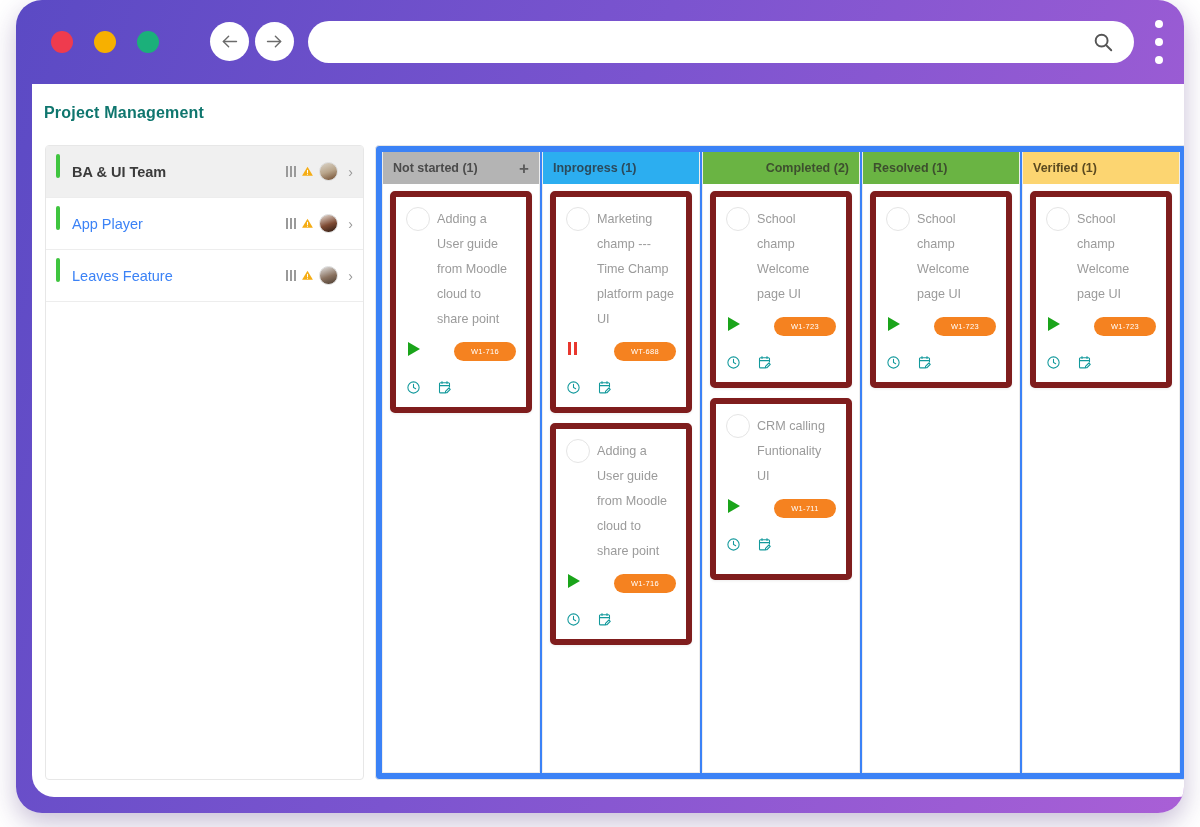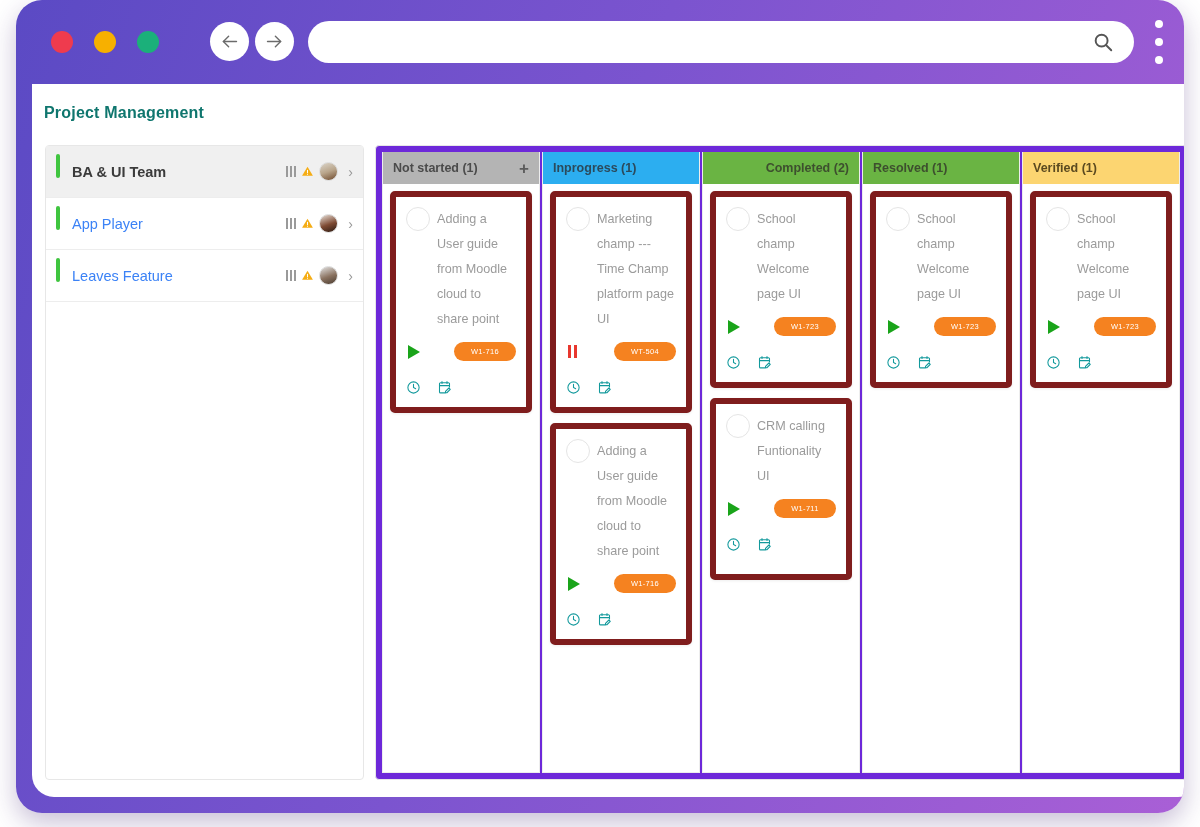--- a/index.html
+++ b/index.html
@@ -132,21 +132,21 @@
   .chev { font-size: 14px; color: #9a9a9a; margin-left: 5px; }
 
   
   .board {
     position: absolute; left: 343px; top: 61px;
     width: 812px; height: 635px;
     border: 1px solid #e7e7e7;
     border-radius: 4px;
     padding: 6px;
     display: flex; gap: 2px;
-    background: #6d28d9;
+    background: #3b82f6;
   }
   .column {
     flex: 1 1 0;
     display: flex; flex-direction: column;
     border: 1px solid #ededed;
     border-top: none;
     background: #fff;
     min-width: 0;
   }
   .col-head {
@@ -185,21 +185,21 @@
     width: 24px; height: 24px; border-radius: 50%;
     flex: 0 0 auto; overflow: hidden; border: 1px solid #e5e5e5;
   }
   .card-title {
     font-size: 12.6px; color: #9b9b9b;
     line-height: 25px;
     word-break: break-word;
   }
   .card-mid {
     margin-top: 10px;
-    display: flex; align-items: center; gap: 10px;
+    display: flex; gap: 10px;
   }
   .playbtn {
     width: 0; height: 0; flex: 0 0 auto;
     border-top: 7px solid transparent;
     border-bottom: 7px solid transparent;
     border-left: 12px solid #1aa41a;
     cursor: pointer;
     margin-left: 2px;
   }
   .pausebtn {
@@ -372,21 +372,21 @@
               <div class="card">
                 <div class="card-top">
                   <span class="card-avatar a4"></span>
                   <span class="card-title">Marketing champ --- Time Champ platform page UI</span>
                 </div>
                 <div class="card-mid">
                   <span class="pausebtn">
                     <i></i>
                     <i></i>
                   </span>
-                  <span class="badge">WT-504</span>
+                  <span class="badge">WT-688</span>
                 </div>
                 <div class="card-foot">
                   <svg class="ficon" viewBox="0 0 24 24" fill="none" stroke="#12999c" stroke-width="1.7" stroke-linecap="round">
                     <circle cx="12" cy="12" r="9"></circle>
                     <polyline points="12,7 12,12 15.5,14"></polyline>
                   </svg>
                   <svg class="ficon" viewBox="0 0 24 24" fill="none" stroke="#12999c" stroke-width="1.7" stroke-linecap="round" stroke-linejoin="round">
                     <path d="M20 11V6a1.6 1.6 0 0 0-1.6-1.6H5.6A1.6 1.6 0 0 0 4 6v13a1.6 1.6 0 0 0 1.6 1.6H13"></path>
                     <line x1="4" y1="9" x2="20" y2="9"></line>
                     <line x1="8" y1="2.6" x2="8" y2="5.6"></line>

